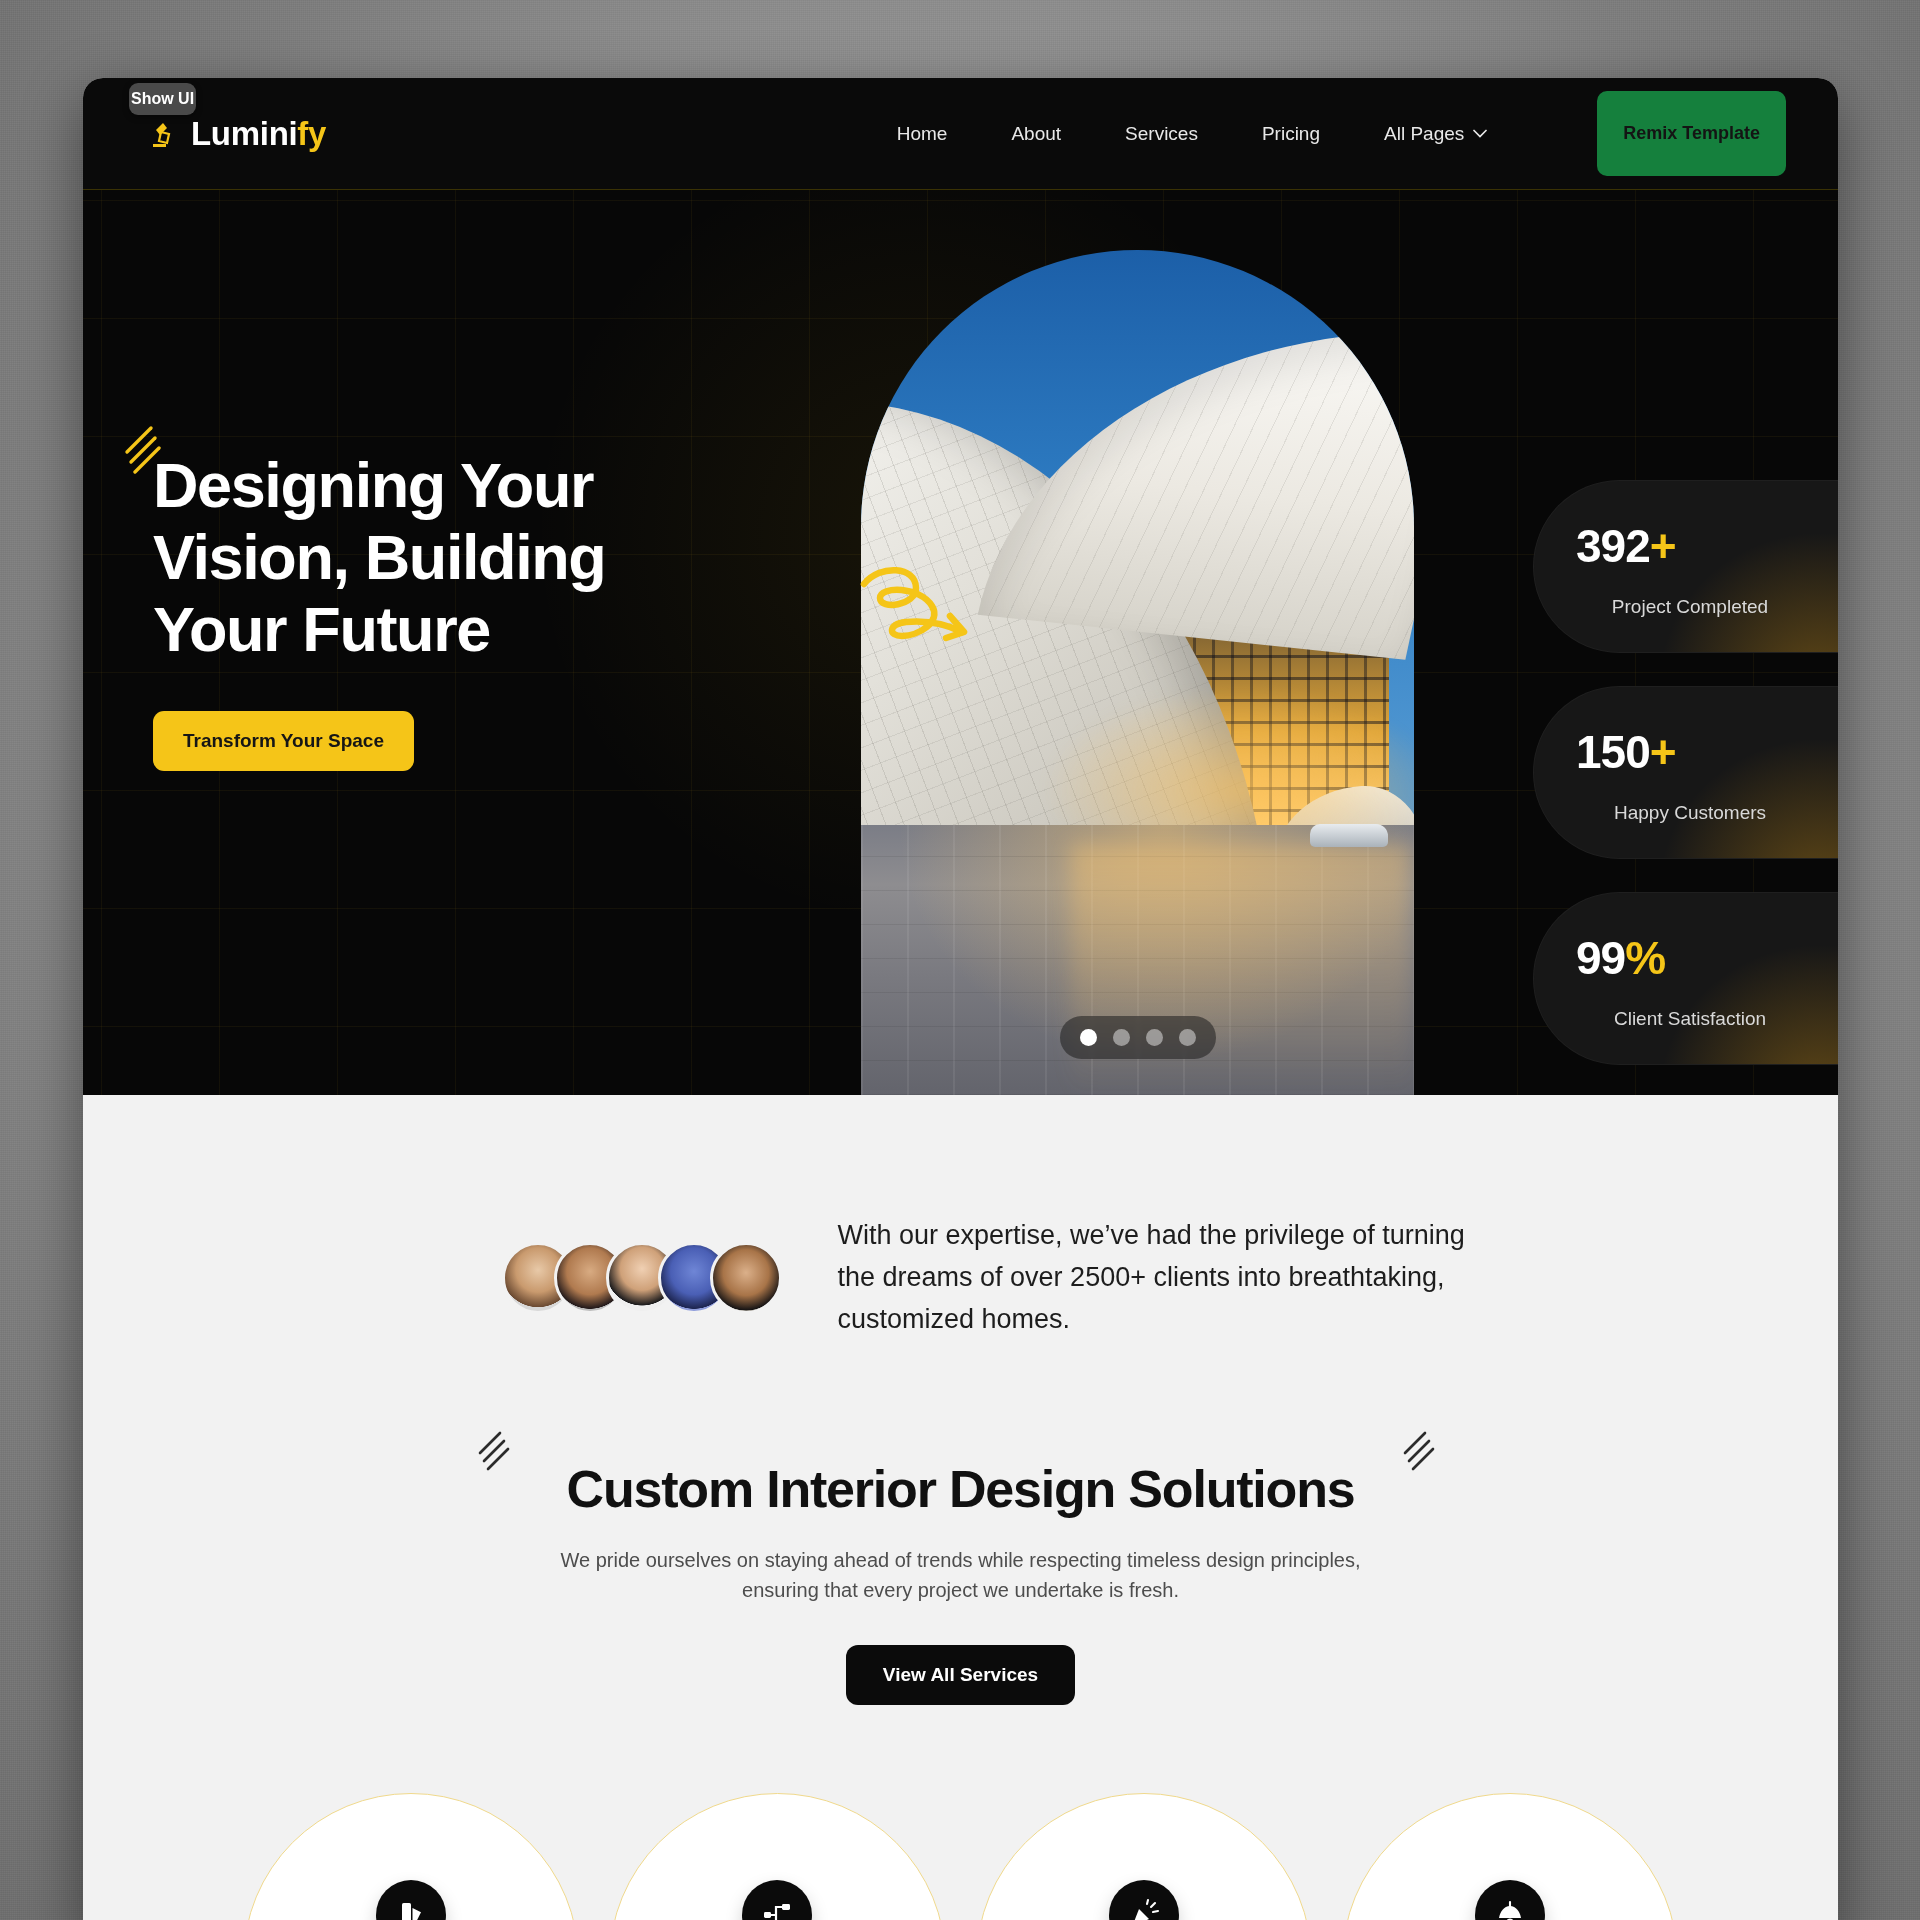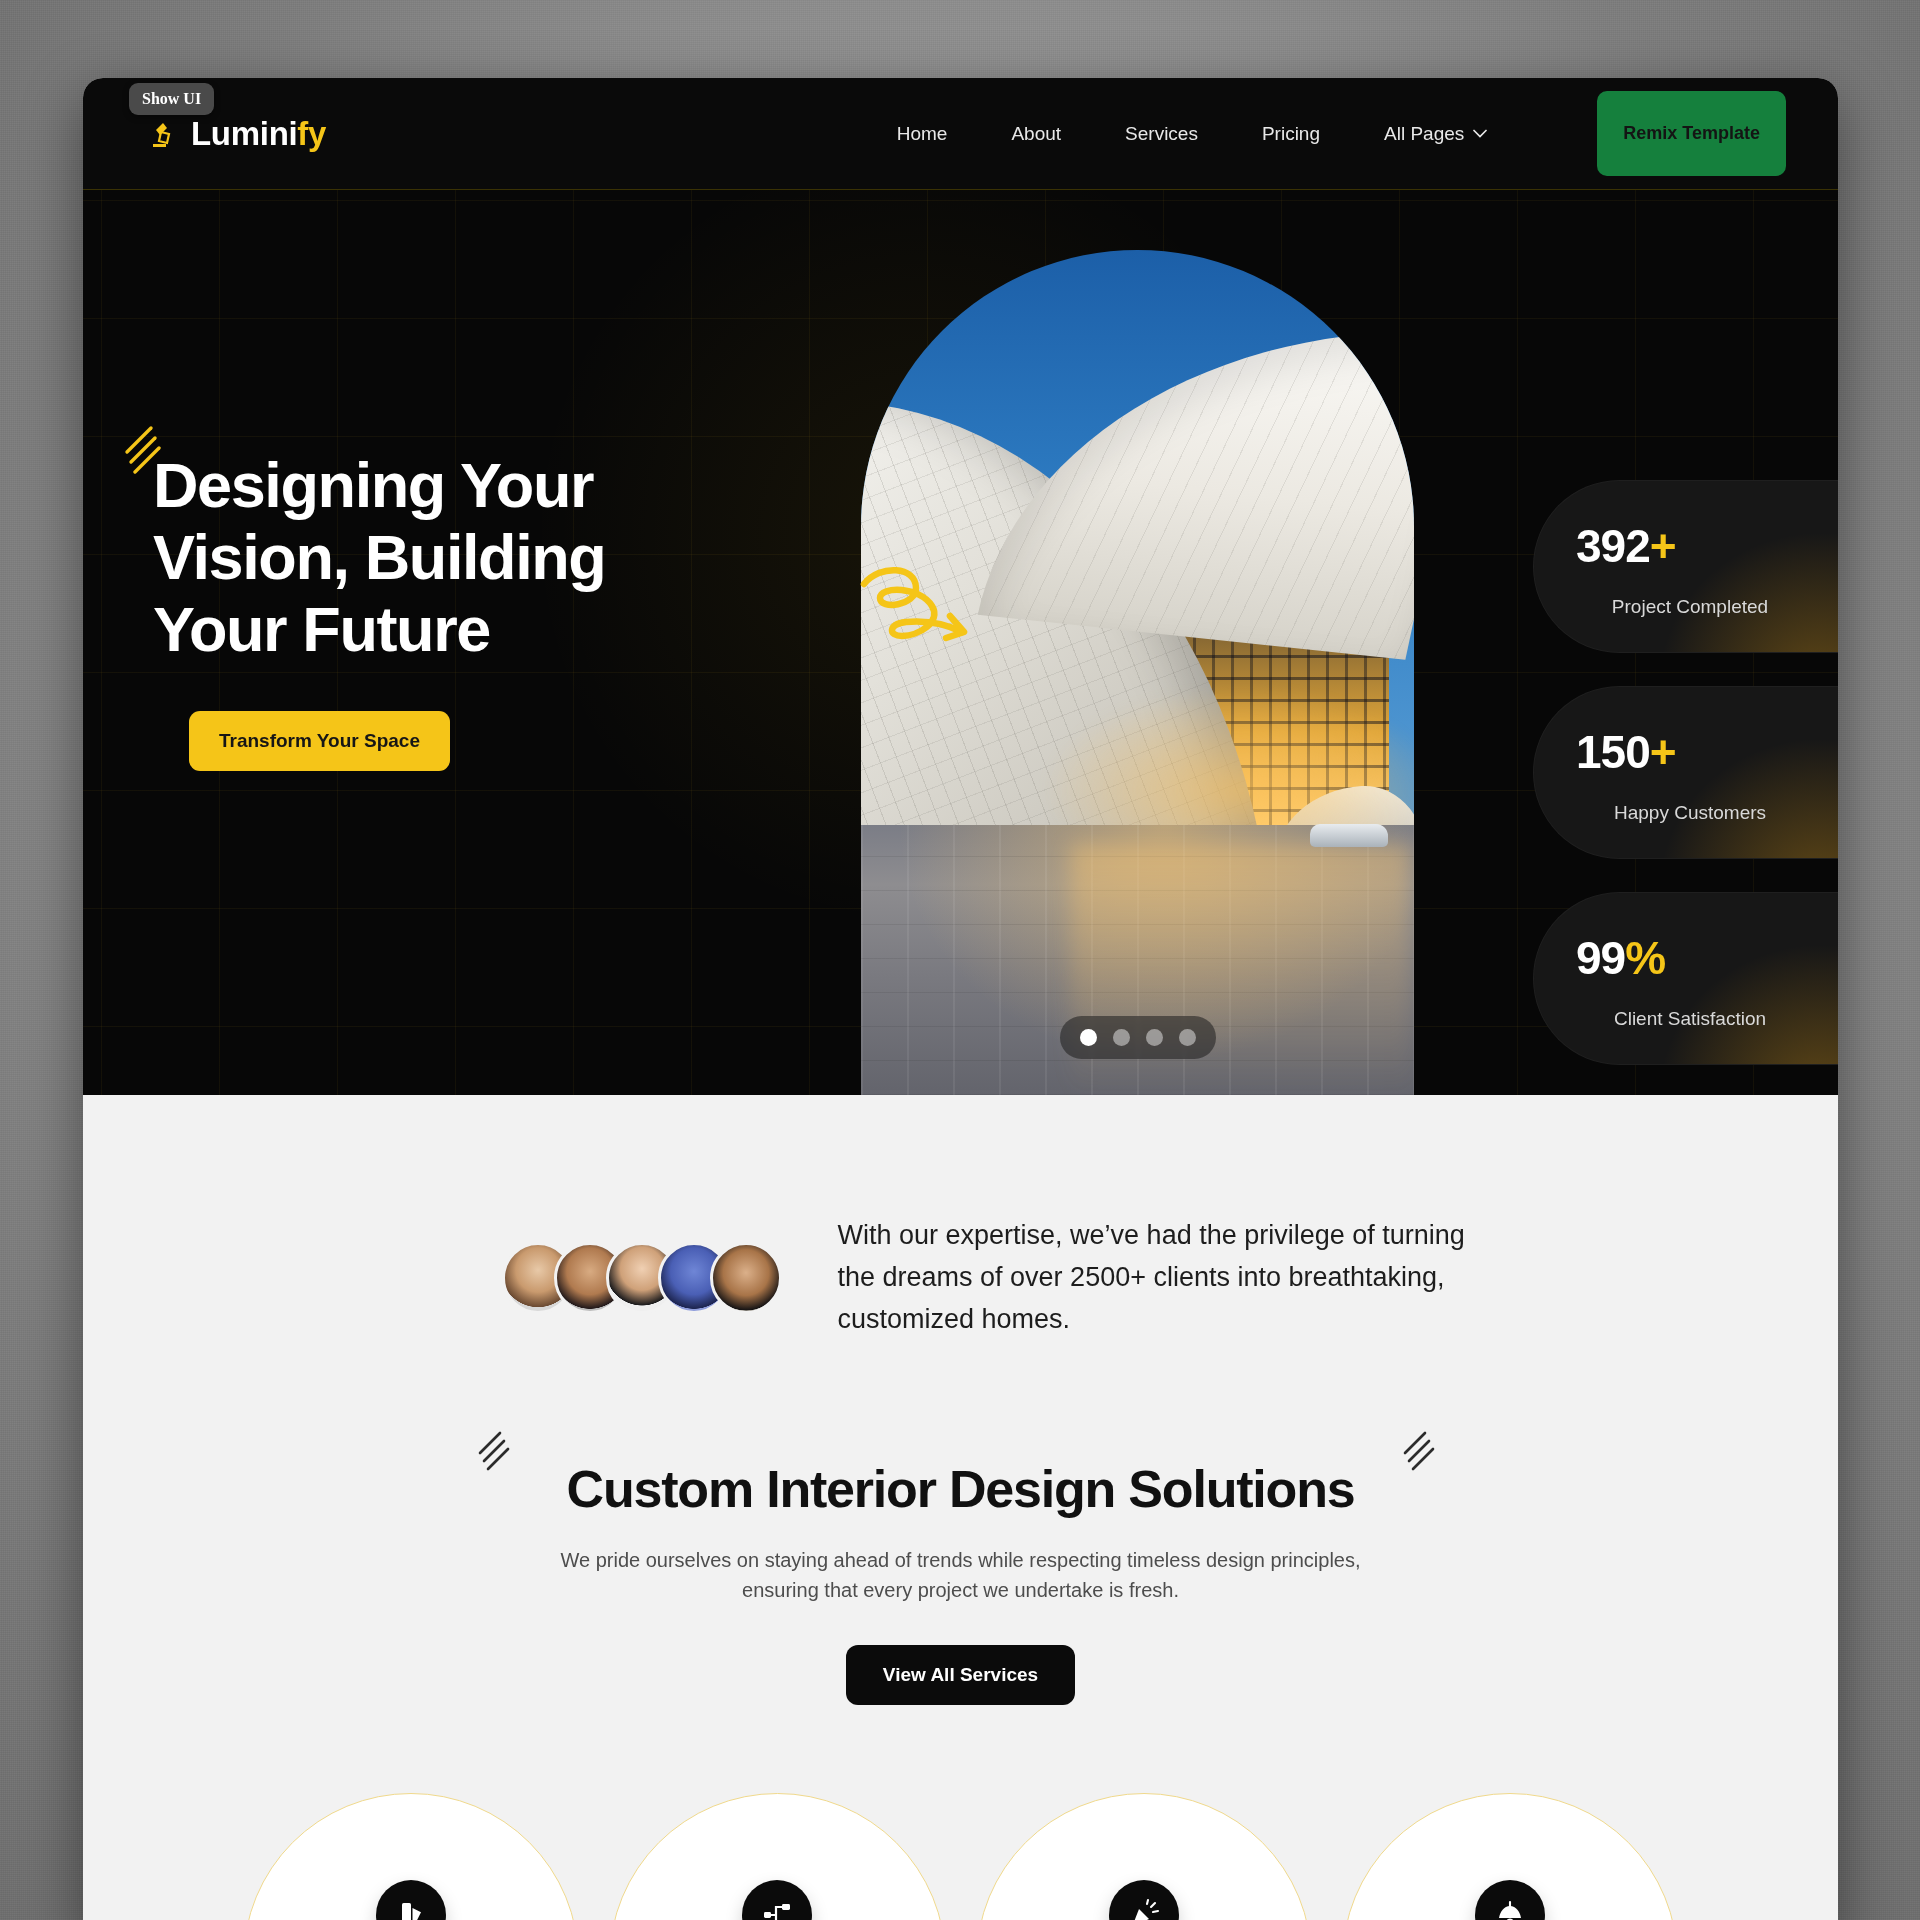--- a/index.html
+++ b/index.html
@@ -47,24 +47,23 @@
   .lamp-icon { width: 34px; height: 28px; display:block; }
   .brand-name {
     font-size: 33px; font-weight: 700; color:#fff; letter-spacing:-.3px;
     white-space: nowrap;
   }
   .brand-name .accent { color:#f5c518; }
   .show-ui-badge {
     position:absolute; left:-18px; top:-32px;
     background:#4a4a4a; color:#fff;
     font-size:16px; font-weight:700;
-    padding:7px 13px; border-radius:9px;
+    padding:7px 2px; border-radius:9px;
     white-space:nowrap; z-index:5;
     box-shadow:0 2px 6px rgba(0,0,0,.4);
-    font-family:Liberation Serif, serif;
   }
   nav.main-nav { margin-left:auto; display:flex; align-items:center; gap:64px; }
   nav.main-nav a {
     color:#e9e9e9; font-size:19px; text-decoration:none; white-space:nowrap;
   }
   .nav-dropdown { display:flex; align-items:center; gap:9px; }
   .chev { width:14px; height:9px; display:block; }
   .remix-btn {
     margin-left:46px;
     background:#15803d; color:#141414;
@@ -105,21 +104,21 @@
   }
   .hero-sub {
     margin-top:44px;
     font-size:21px; line-height:1.66; color:#cfcfcf; max-width:615px;
   }
   .hero-cta {
     margin-top:46px;
     display:inline-block;
     background:#f5c518; color:#161616;
     font-size:19px; font-weight:600;
-    padding:19px 30px; border-radius:11px; border:none; cursor:pointer;margin-left:36px;
+    padding:19px 30px; border-radius:11px; border:none; cursor:pointer;
   }
 
   .squiggle { position:absolute; left:775px; top:372px; width:120px; height:95px; z-index:4;}
 
   
   .hero-photo-wrap{
     position:absolute; left:778px; top:60px; width:553px; height:845px;
     border-radius: 280px 280px 0 0;
     overflow:hidden; z-index:3;
   }

